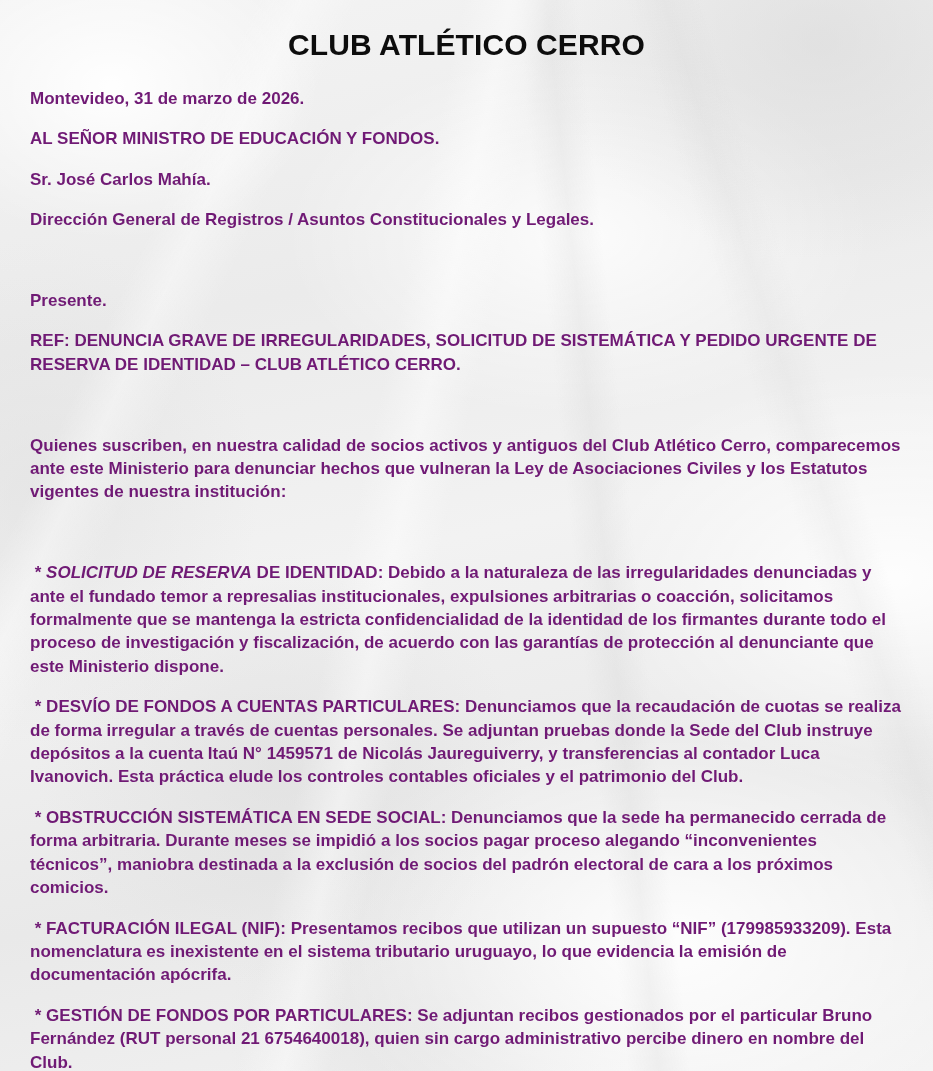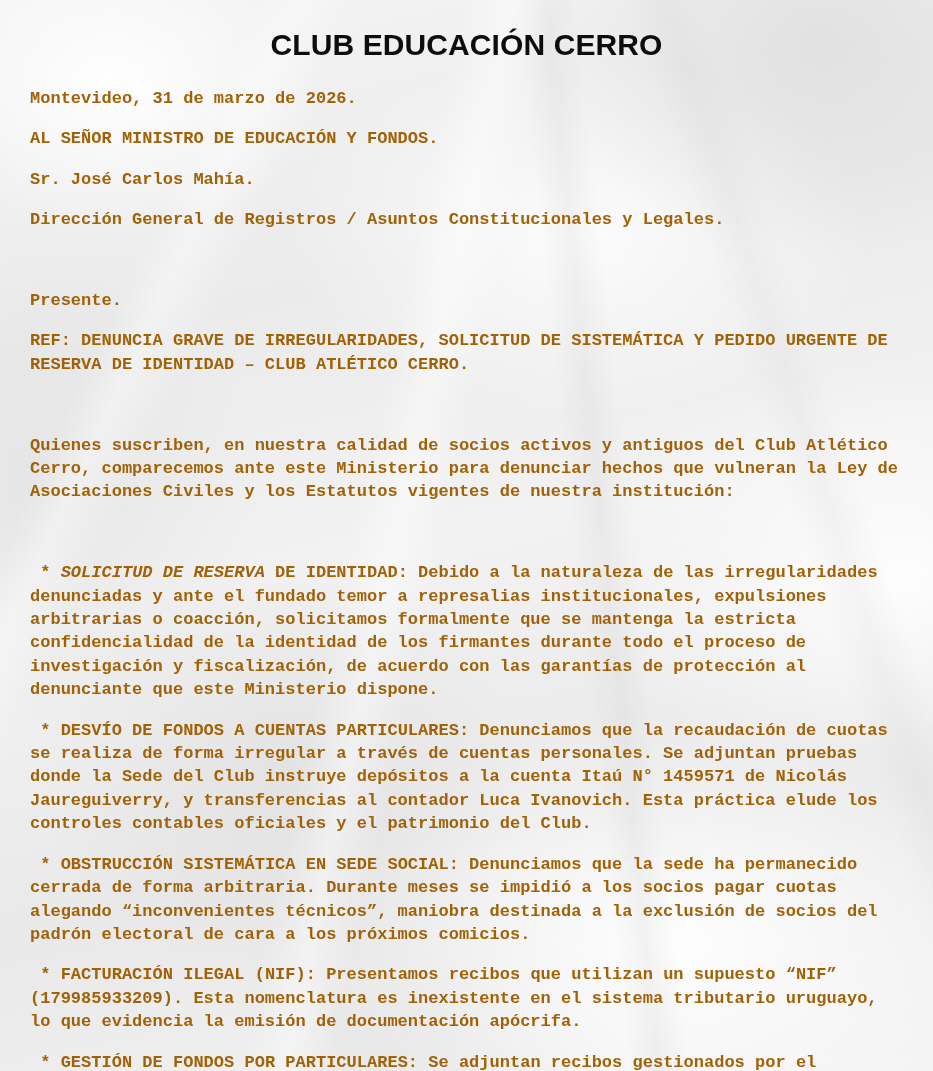--- a/index.html
+++ b/index.html
@@ -64,44 +64,43 @@
     line-height: 36px;
     margin: 0 0 24px 0;
     color: #0d0d0d;
   }
 
   .doc-line {
     font-size: 17px;
     font-weight: bold;
     line-height: 23.4px;
     letter-spacing: 0.01px;
-    color: #a16207;
+    color: #701a75;
     white-space: pre-wrap;
     word-wrap: break-word;
     max-width: 872px;
-    font-family: Liberation Mono, monospace;
   }
 
   .doc-line em {
     font-style: italic;
     font-weight: bold;
   }
 
   .spacer {
     height: 23.4px;
   }
 </style>
 </head>
 <body>
 
 <div id="paper-texture"></div>
 <div id="paper-veins"></div>
 
 <div id="document">
-  <h1 id="doc-title">CLUB EDUCACIÓN CERRO</h1>
+  <h1 id="doc-title">CLUB ATLÉTICO CERRO</h1>
 
   <div id="doc-blocks">
       <div>
         <p class="doc-line">Montevideo, 31 de marzo de 2026.</p>
         <p class="doc-line">AL SEÑOR MINISTRO DE EDUCACIÓN Y FONDOS.</p>
         <p class="doc-line">Sr. José Carlos Mahía.</p>
         <p class="doc-line">Dirección General de Registros / Asuntos Constitucionales y Legales.</p>
       </div>
       <div class="spacer"></div>
       <div>
@@ -109,18 +108,18 @@
         <p class="doc-line">REF: DENUNCIA GRAVE DE IRREGULARIDADES, SOLICITUD DE SISTEMÁTICA Y PEDIDO URGENTE DE RESERVA DE IDENTIDAD – CLUB ATLÉTICO CERRO.</p>
       </div>
       <div class="spacer"></div>
       <div>
         <p class="doc-line">Quienes suscriben, en nuestra calidad de socios activos y antiguos del Club Atlético Cerro, comparecemos ante este Ministerio para denunciar hechos que vulneran la Ley de Asociaciones Civiles y los Estatutos vigentes de nuestra institución:</p>
       </div>
       <div class="spacer"></div>
       <div>
         <p class="doc-line"> * <em>SOLICITUD DE RESERVA</em> DE IDENTIDAD: Debido a la naturaleza de las irregularidades denunciadas y ante el fundado temor a represalias institucionales, expulsiones arbitrarias o coacción, solicitamos formalmente que se mantenga la estricta confidencialidad de la identidad de los firmantes durante todo el proceso de investigación y fiscalización, de acuerdo con las garantías de protección al denunciante que este Ministerio dispone.</p>
         <p class="doc-line"> * DESVÍO DE FONDOS A CUENTAS PARTICULARES: Denunciamos que la recaudación de cuotas se realiza de forma irregular a través de cuentas personales. Se adjuntan pruebas donde la Sede del Club instruye depósitos a la cuenta Itaú N° 1459571 de Nicolás Jaureguiverry, y transferencias al contador Luca Ivanovich. Esta práctica elude los controles contables oficiales y el patrimonio del Club.</p>
-        <p class="doc-line"> * OBSTRUCCIÓN SISTEMÁTICA EN SEDE SOCIAL: Denunciamos que la sede ha permanecido cerrada de forma arbitraria. Durante meses se impidió a los socios pagar cuotas alegando “inconvenientes técnicos”, maniobra destinada a la exclusión de socios del padrón electoral de cara a los próximos comicios.</p>
+        <p class="doc-line"> * OBSTRUCCIÓN SISTEMÁTICA EN SEDE SOCIAL: Denunciamos que la sede ha permanecido cerrada de forma arbitraria. Durante meses se impidió a los socios pagar proceso alegando “inconvenientes técnicos”, maniobra destinada a la exclusión de socios del padrón electoral de cara a los próximos comicios.</p>
         <p class="doc-line"> * FACTURACIÓN ILEGAL (NIF): Presentamos recibos que utilizan un supuesto “NIF” (179985933209). Esta nomenclatura es inexistente en el sistema tributario uruguayo, lo que evidencia la emisión de documentación apócrifa.</p>
         <p class="doc-line"> * GESTIÓN DE FONDOS POR PARTICULARES: Se adjuntan recibos gestionados por el particular Bruno Fernández (RUT personal 21 6754640018), quien sin cargo administrativo percibe dinero en nombre del Club.</p>
       </div>
     </div>
 </div>
 
 </body></html>

